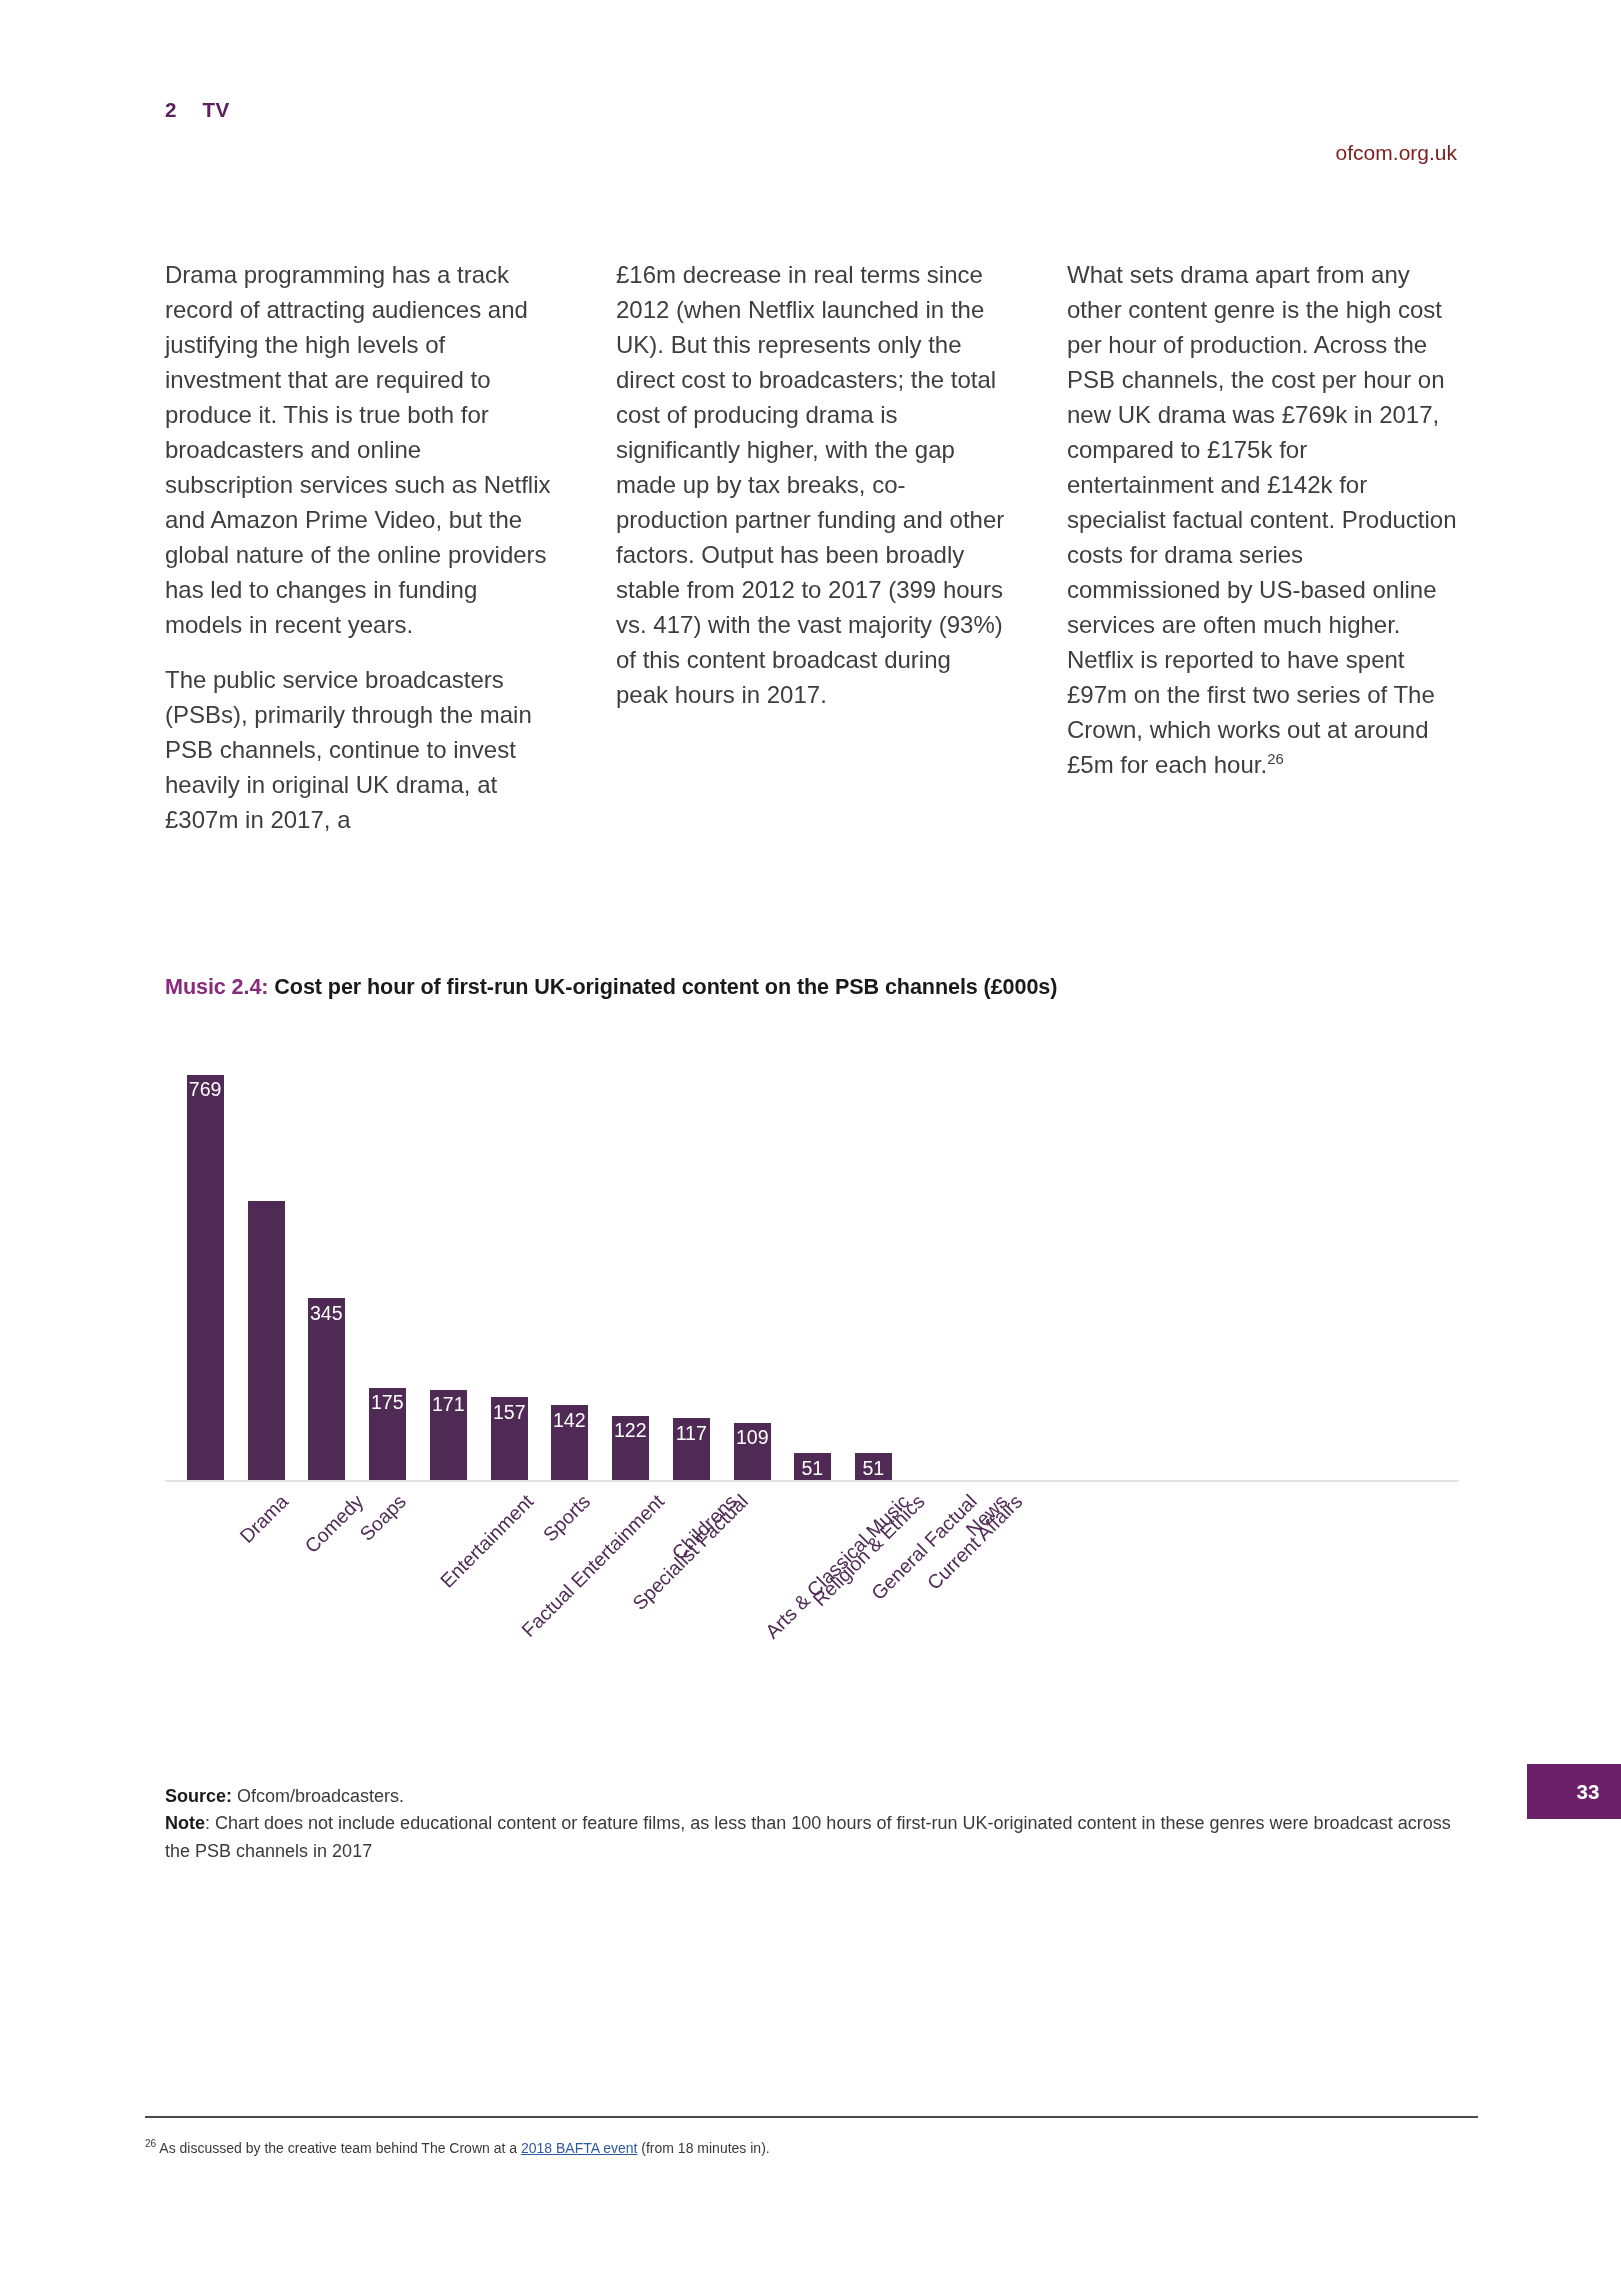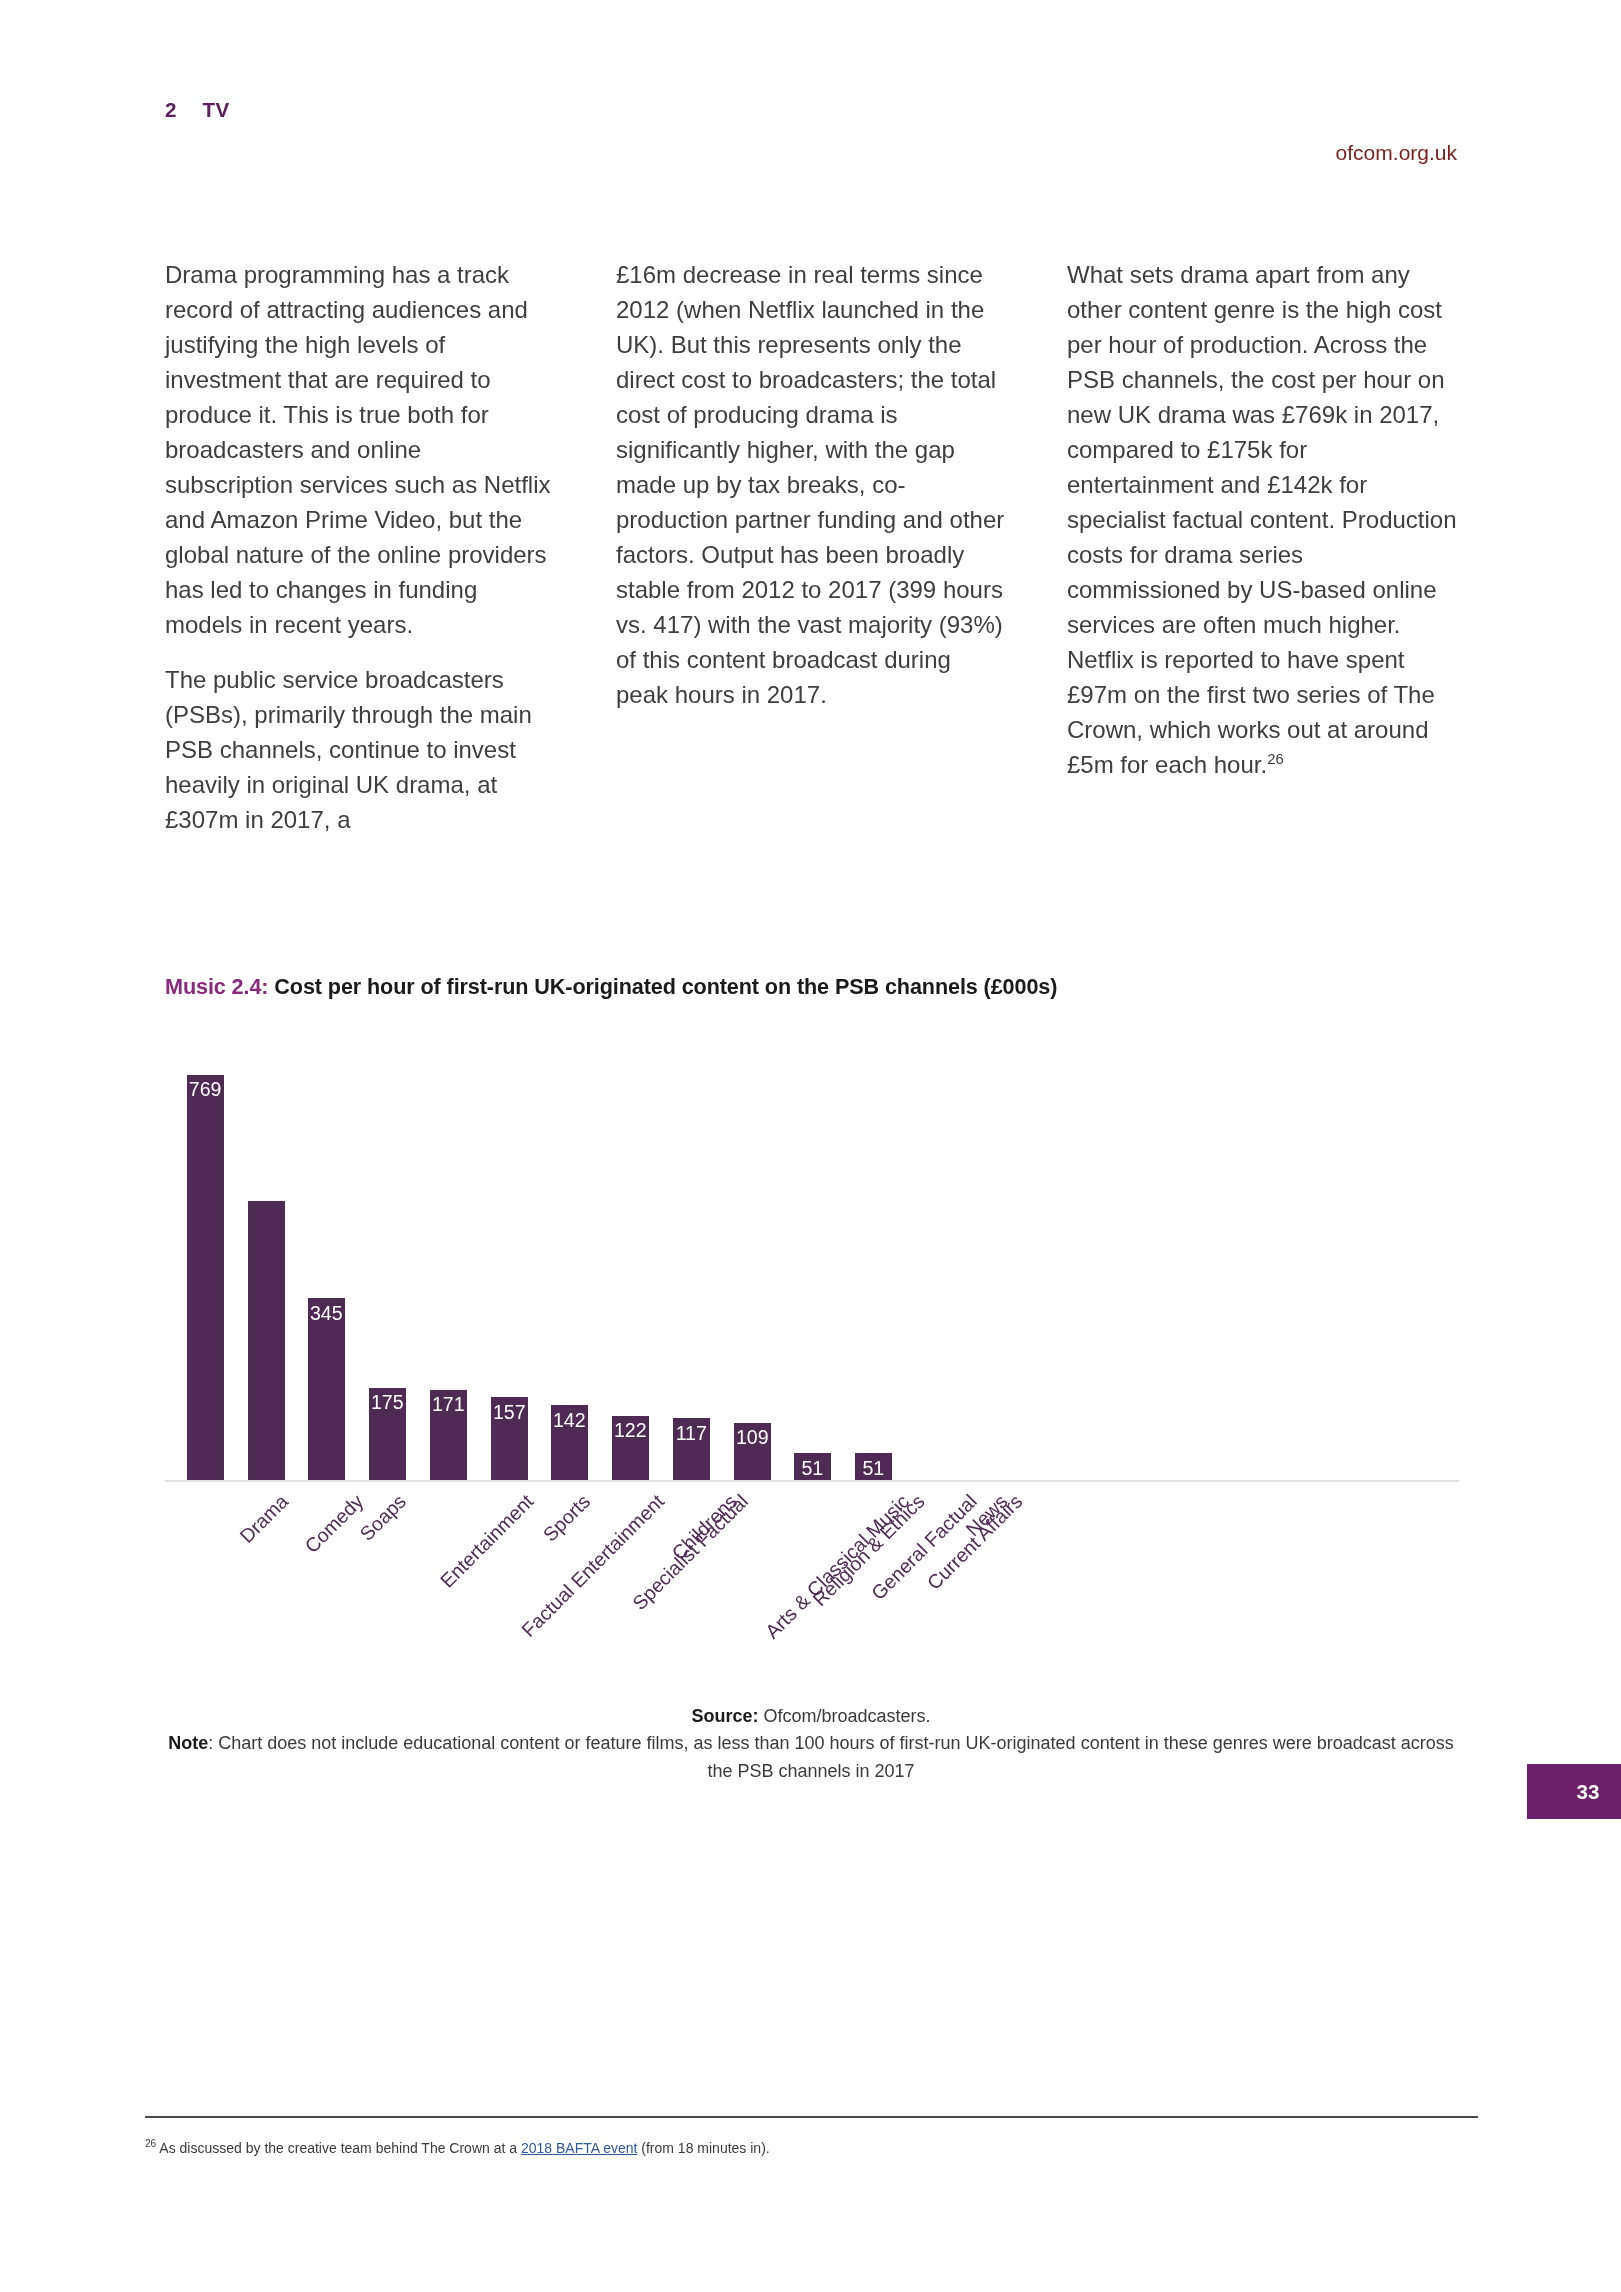--- a/index.html
+++ b/index.html
@@ -148,26 +148,25 @@
     white-space: nowrap;
     font-size: 19.6px;
     color: #4f2a55;
     text-align: right;
   }
 
   
   .src-note {
     position: absolute;
     left: 165px;
-    top: 1703px;
+    top: 1783px;
     width: 1292px;
     font-size: 18px;
     line-height: 27.4px;
     color: #3a3a3a;
-    text-align: center;
   }
   .src-note b { color: #1a1a1a; }
 
   
   .page-badge {
     position: absolute;
     right: 0;
     top: 1764px;
     width: 122px;
     height: 55px;

